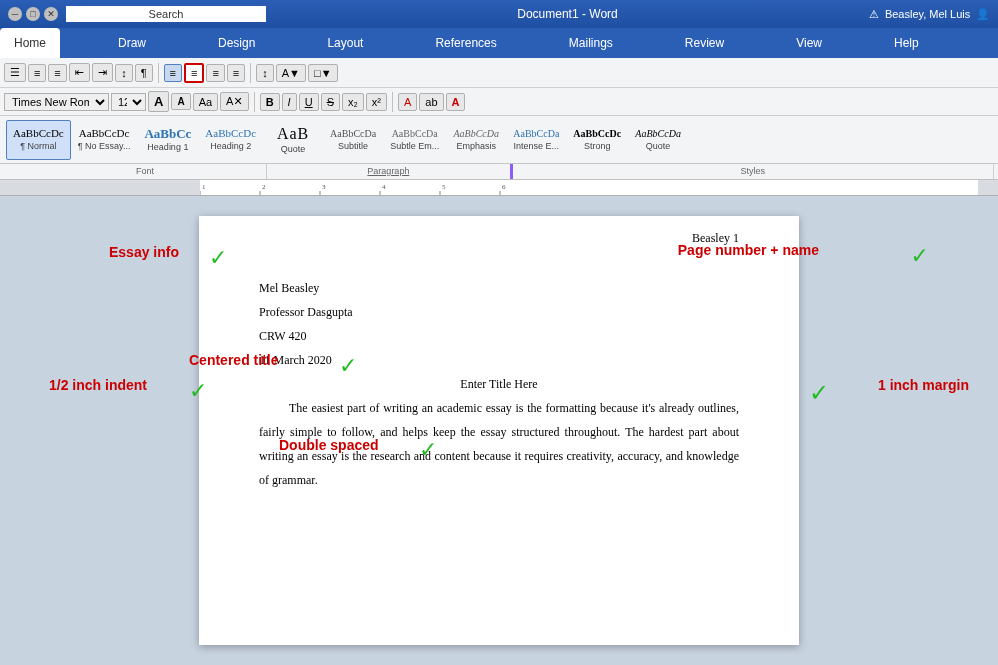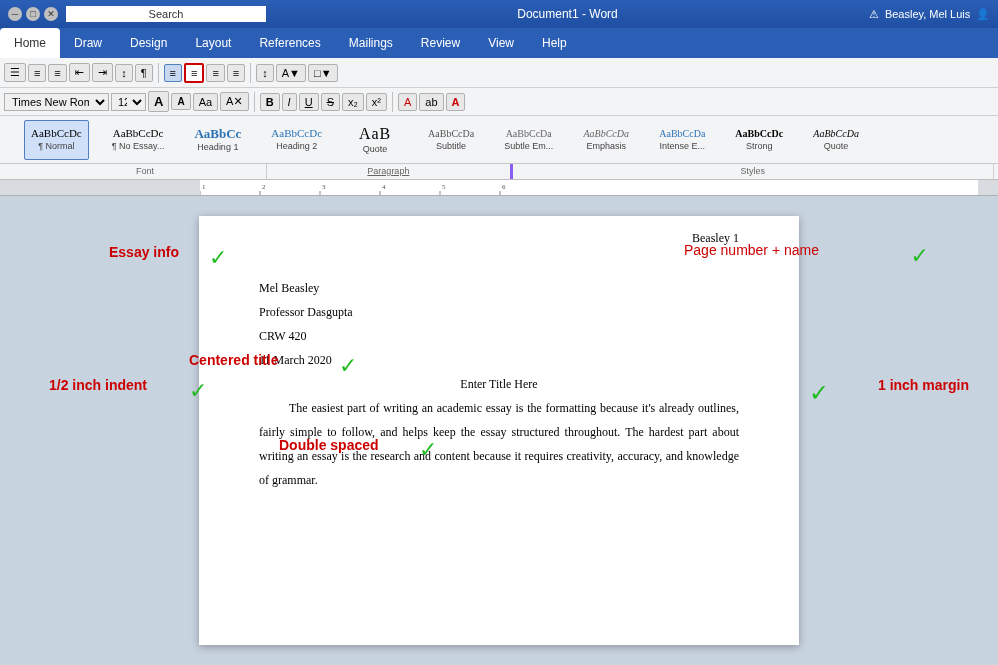--- a/index.html
+++ b/index.html
@@ -30,20 +30,21 @@
       color: #333;
       font-size: 11px;
       width: 200px;
       text-align: center;
     }
     #ribbon-tabs {
       display: flex;
       background: #2b5eb5;
       height: 30px;
       align-items: flex-end;
+      gap: 44px;
     }
     .ribbon-tab {
       padding: 4px 14px;
       font-family: Arial, sans-serif;
       font-size: 12px;
       color: white;
       cursor: pointer;
       height: 100%;
       display: flex;
       align-items: center;
@@ -95,24 +96,24 @@
       display: flex;
       align-items: center;
       gap: 2px;
       height: 28px;
     }
 
     
     #styles-ribbon {
       background: #f3f4f6;
       border-bottom: 1px solid #c8c8c8;
-      padding: 3px 24px;
-      display: flex;
-      align-items: center;
-      gap: 16px;
+      padding: 3px 6px;
+      display: flex;
+      align-items: center;
+      gap: 0;
       height: 48px;
       overflow: hidden;
     }
     .style-item {
       display: flex;
       flex-direction: column;
       align-items: center;
       justify-content: center;
       padding: 2px 6px;
       border: 1px solid transparent;
@@ -366,21 +367,21 @@
 
     <div style="position:absolute; right:0px; top:150px; font-family:Arial,sans-serif; font-weight:bold; color:#cc0000; font-size:14px; text-align:left;">1 inch margin</div>
     <div style="position:absolute; right:10px; top:160px; font-family:Arial,sans-serif; font-weight:bold; color:#22bb22; font-size:24px;">✓</div>
 
     <div id="doc-page">
 
       <div id="doc-header">
         <span>Beasley 1</span>
       </div>
 
-      <div style="position:absolute; top:20px; right:-20px; font-family:Arial,sans-serif; font-weight:normal; color:#cc0000; font-size:14px; white-space:nowrap;">Page number + name</div>
+      <div style="position:absolute; top:20px; right:-20px; font-family:Arial,sans-serif; font-weight:bold; color:#cc0000; font-size:14px; white-space:nowrap;">Page number + name</div>
       <div style="position:absolute; top:18px; right:-130px; color:#22bb22; font-size:22px;">✓</div>
 
       <div style="position:absolute; top:22px; left:-90px; font-family:Arial,sans-serif; font-weight:bold; color:#cc0000; font-size:14px; white-space:nowrap;">Essay info</div>
       <div style="position:absolute; top:20px; left:10px; color:#22bb22; font-size:22px;">✓</div>
 
       <div class="essay-info" style="margin-top:20px;">
         <p>Mel Beasley</p>
         <p>Professor Dasgupta</p>
         <p>CRW 420</p>
         <p>11 March 2020</p>

